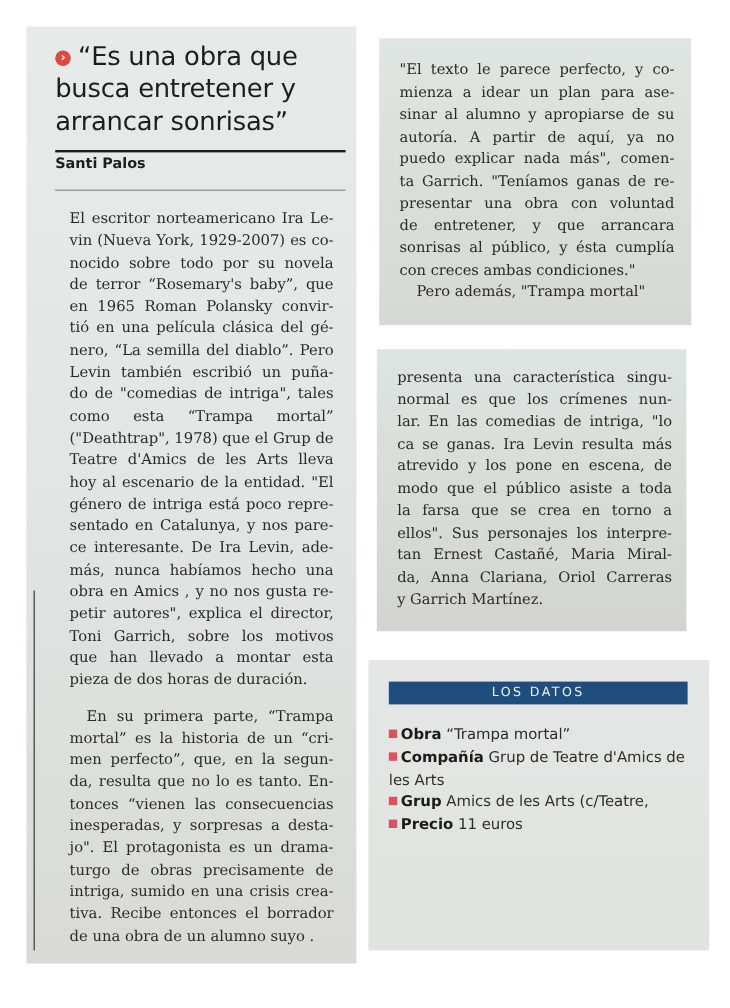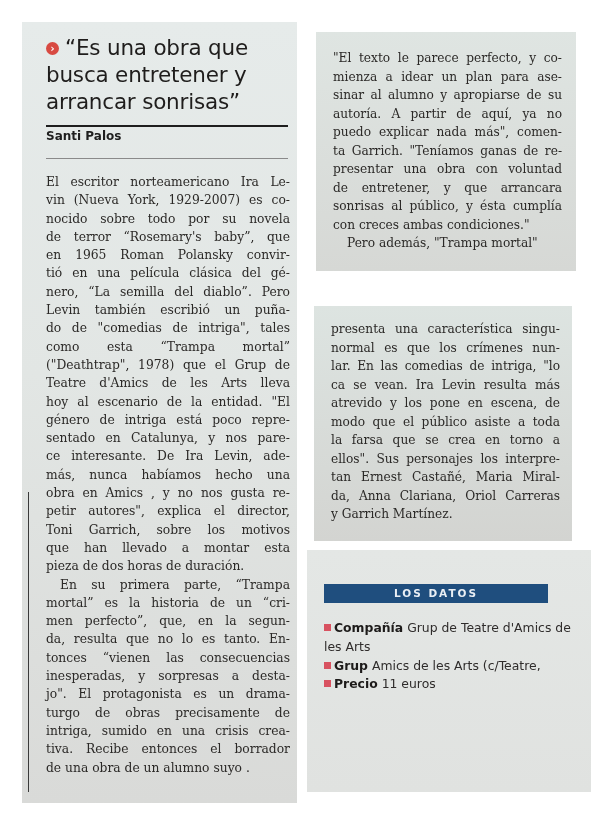--- a/index.html
+++ b/index.html
@@ -35,50 +35,50 @@
   }
   .byline-rule { height: 2px; background: #1e1e1e; margin: 10px 0 2px 0; width: 242px; }
   .byline {
     font-family: "DejaVu Sans", sans-serif; font-weight: bold; font-size: 12px;
     color: #1e1e1e; padding-bottom: 15px; border-bottom: 1px solid #8a8a8a; width: 242px;
   }
   .body-text {
     font-size: 12.3px; line-height: 18.3px; text-align: justify; hyphens: none;
     margin-top: 14px; width: 244px; color: #2b2927;
   }
-  .body-text p { margin: 0; text-indent: 0; }
+  .body-text p { margin: 12px; text-indent: 0; }
   .line { display: block; text-align: justify; text-align-last: justify; white-space: nowrap; }
   .line.last { text-align-last: left; }
 
   
   #clip-tr {
     left: 316px; top: 32px; width: 260px; height: 239px;
     background: linear-gradient(180deg, #dfe5e2 0%, #d6d8d5 100%);
     padding: 17px 12px 0 17px;
   }
   
   #clip-mr {
-    left: 314px; top: 306px; width: 258px; height: 235px;
+    left: 314px; top: 291px; width: 258px; height: 235px;
     background: linear-gradient(180deg, #dde4e1 0%, #d3d4d1 100%);
     padding: 14px 10px 0 17px;
   }
   .col-text {
     font-size: 12.2px; line-height: 18.5px; color: #2b2927; width: 229px;
   }
   
   #clip-br {
     left: 307px; top: 550px; width: 284px; height: 242px;
     background: linear-gradient(180deg, #e4e7e5 0%, #e0e2e0 100%);
     padding: 18px 16px 0 17px;
     font-family: "DejaVu Sans", sans-serif;
   }
   .datos-bar {
-    background: #1f4e7e; color: #e9eef4; height: 19px; width: 224px;
-    text-align: center; font-weight: bold; font-size: 10.5px; line-height: 19px;
-    letter-spacing: 2px; margin-left: 0px; margin-top: 16px;
+    background: #1f4e7e; color: #e9eef4; height: 19px; width: 249px;
+    text-align: center; font-weight: normal; font-size: 10.5px; line-height: 19px;
+    letter-spacing: 2px; margin-left: 0px;
   }
   .datos-list { margin-top: 16px; font-size: 12.4px; line-height: 18.8px; color: #2f2c2b; width: 260px; }
   .datos-item { margin: 0; }
   .bullet {
     display: inline-block; width: 7px; height: 7px; background: #d85260;
     margin-right: 3px; vertical-align: 1px;
   }
   .datos-item b { color: #1d1b1a; }
 </style>
 </head>
@@ -149,35 +149,38 @@
     <span class="line last">con creces ambas condiciones."</span>
     <span class="line last" style="padding-left:14px">Pero además, "Trampa mortal"</span>
   </div>
 </div>
 
 <div class="clip" id="clip-mr">
   <div class="col-text">
     <span class="line">presenta una característica singu-</span>
     <span class="line">normal es que los crímenes nun-</span>
     <span class="line">lar. En las comedias de intriga, "lo</span>
-    <span class="line">ca se vean. Ira Levin resulta más</span>
+    <span class="line">ca se ganas. Ira Levin resulta más</span>
     <span class="line">atrevido y los pone en escena, de</span>
     <span class="line">modo que el público asiste a toda</span>
     <span class="line">la farsa que se crea en torno a</span>
     <span class="line">ellos". Sus personajes los interpre-</span>
     <span class="line">tan Ernest Castañé, Maria Miral-</span>
     <span class="line">da, Anna Clariana, Oriol Carreras</span>
     <span class="line last">y Garrich Martínez.</span>
   </div>
 </div>
 
 <div class="clip" id="clip-br">
   <div class="datos-bar">LOS DATOS</div>
   <div class="datos-list">
     <p class="datos-item">
+      <span class="bullet"></span><b>Obra</b> <span>“Trampa mortal”</span>
+    </p>
+    <p class="datos-item">
       <span class="bullet"></span><b>Compañía</b> <span>Grup de Teatre d'Amics de les Arts</span>
     </p>
     <p class="datos-item">
       <span class="bullet"></span><b>Grup</b> <span>Amics de les Arts (c/Teatre,</span>
     </p>
     <p class="datos-item">
       <span class="bullet"></span><b>Precio</b> <span>11 euros</span>
     </p>
   </div>
 </div>

